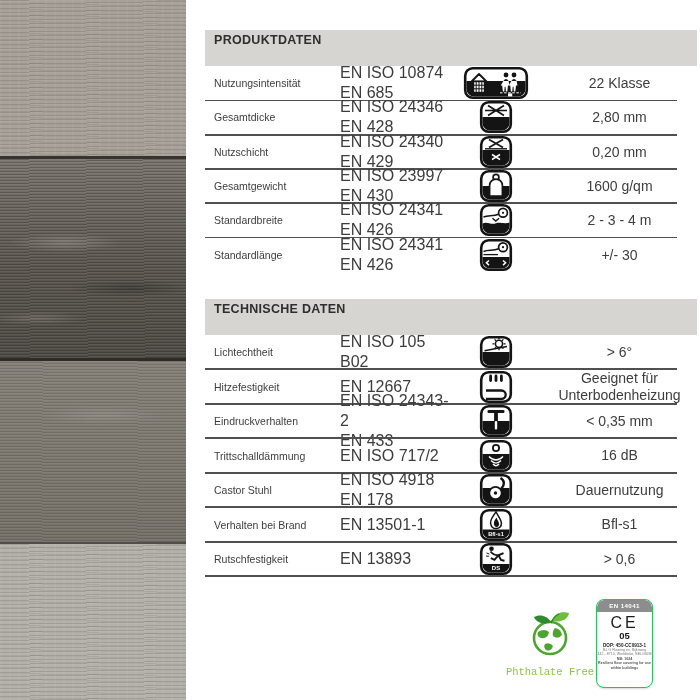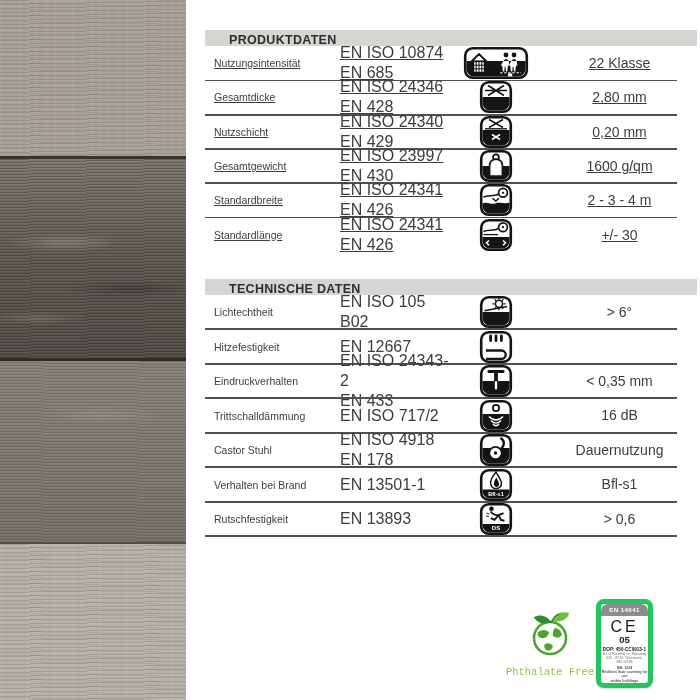--- a/index.html
+++ b/index.html
@@ -23,40 +23,40 @@
       radial-gradient(90px 12px at 70% 65%, rgba(30,27,23,.35), transparent 70%),
       radial-gradient(70px 10px at 20% 80%, rgba(220,215,205,.18), transparent 70%),
       linear-gradient(180deg, rgba(255,255,255,.08), rgba(0,0,0,.18) 55%, rgba(0,0,0,.28));}
   .plank:nth-of-type(3){background-image:
       repeating-linear-gradient(180.6deg, rgba(25,23,20,.15) 0 1px, rgba(255,255,255,.05) 1px 2px, transparent 2px 3px),
       radial-gradient(90px 14px at 55% 30%, rgba(220,216,208,.15), transparent 70%),
       linear-gradient(180deg, rgba(255,255,255,.05), rgba(0,0,0,.08));}
 
   
   .content{position:absolute;left:205px;top:0;width:492px;}
-  .section-title{height:16px;line-height:20px;background:var(--section-header-bg,#d6d5d1);
-      font-size:12.5px;font-weight:bold;letter-spacing:.3px;color:#2e2e2e;padding-left:24px;
+  .section-title{height:36px;line-height:20px;background:var(--section-header-bg,#d6d5d1);
+      font-size:12.5px;font-weight:bold;letter-spacing:.3px;color:#2e2e2e;padding-left:9px;
       box-sizing:border-box;}
   .sec-p .section-title{margin-top:30px;}
   .sec-t .section-title{margin-top:27px;}
   .row{display:flex;align-items:center;position:relative;}
-  .p-rows .row{height:34.3px;text-decoration:underline;}
+  .p-rows .row{height:34.3px;}
   .t-rows .row{height:34.5px;}
   .p-rows .row:not(:last-child)::after, .t-rows .row::after{
       content:"";position:absolute;left:0;bottom:-1px;width:472px;height:1.8px;background:var(--divider,#505050);}
   .col-label{width:135px;padding-left:9px;box-sizing:border-box;font-size:10.5px;}
   .col-norm{width:110px;font-size:16px;line-height:1.25;}
   .col-icon{width:92px;display:flex;justify-content:center;align-items:center;}
   .col-value{flex:1;text-align:center;font-size:14px;line-height:1.15;padding:0 4px;}
 
   
   .pf{position:absolute;left:500px;top:610px;width:100px;text-align:center;font-family:Liberation Mono, monospace;}
   .pf-label{font-size:10.5px;color:var(--phthalate-green,#8dc63f);margin-top:1px;}
   .ce-card{position:absolute;left:596px;top:599px;width:57px;height:89px;background:#fff;
-      border:5px solid #22c55e;border-radius:8px;box-shadow:0 1px 2px rgba(0,0,0,.15);
+      border:1px solid #22c55e;border-radius:8px;box-shadow:0 1px 2px rgba(0,0,0,.15);
       text-align:center;overflow:hidden;box-sizing:border-box;}
   .ce-band{height:12px;line-height:12px;background:var(--ce-band-gray,#8d8d8d);color:#fff;
       font-size:6.2px;font-weight:bold;letter-spacing:.4px;border-radius:7px 7px 0 0;}
   .ce-mark{font-size:16px;letter-spacing:3px;line-height:17px;margin-top:2px;color:#1a1a1a;}
   .ce-year{font-size:9.5px;font-weight:bold;line-height:10px;color:#1a1a1a;}
   .ce-dop{font-size:4.6px;font-weight:bold;margin-top:1.5px;color:#222;}
   .ce-addr{font-size:3.6px;color:#777;line-height:1.25;}
   .ce-nb{font-size:3.6px;font-weight:bold;color:#555;margin-top:1px;}
   .ce-desc{font-size:3.6px;font-weight:bold;color:#555;line-height:1.25;}
 </style>
@@ -215,20 +215,21 @@
             </div>
             <div class="col-icon">
               <svg width="34" height="34" viewBox="0 0 34 34">
                 <rect x="2.2" y="2.2" width="29.6" height="29.6" rx="7.5" fill="#fff" stroke="#141414" stroke-width="2.6"></rect>
     <rect x="10.2" y="4.5" width="2.8" height="7.5" rx="1.4" fill="#141414"></rect>
     <rect x="15.6" y="4.5" width="2.8" height="7.5" rx="1.4" fill="#141414"></rect>
     <rect x="21" y="4.5" width="2.8" height="7.5" rx="1.4" fill="#141414"></rect>
     <path d="M7 20.5 H22.5 A4.2 4.2 0 0 1 22.5 28.9 H7" fill="none" stroke="#141414" stroke-width="2.3"></path>
               </svg>
             </div>
+            <div class="col-value">Geeignet für Unterbodenheizung</div>
           </div>
           <div class="row">
             <div class="col-label">Eindruckverhalten</div>
             <div class="col-norm">
               <div>EN ISO 24343-2</div>
               <div>EN 433</div>
             </div>
             <div class="col-icon">
               <svg width="34" height="34" viewBox="0 0 34 34">
                 <rect x="2.2" y="2.2" width="29.6" height="29.6" rx="7.5" fill="#fff" stroke="#141414" stroke-width="2.6"></rect>

